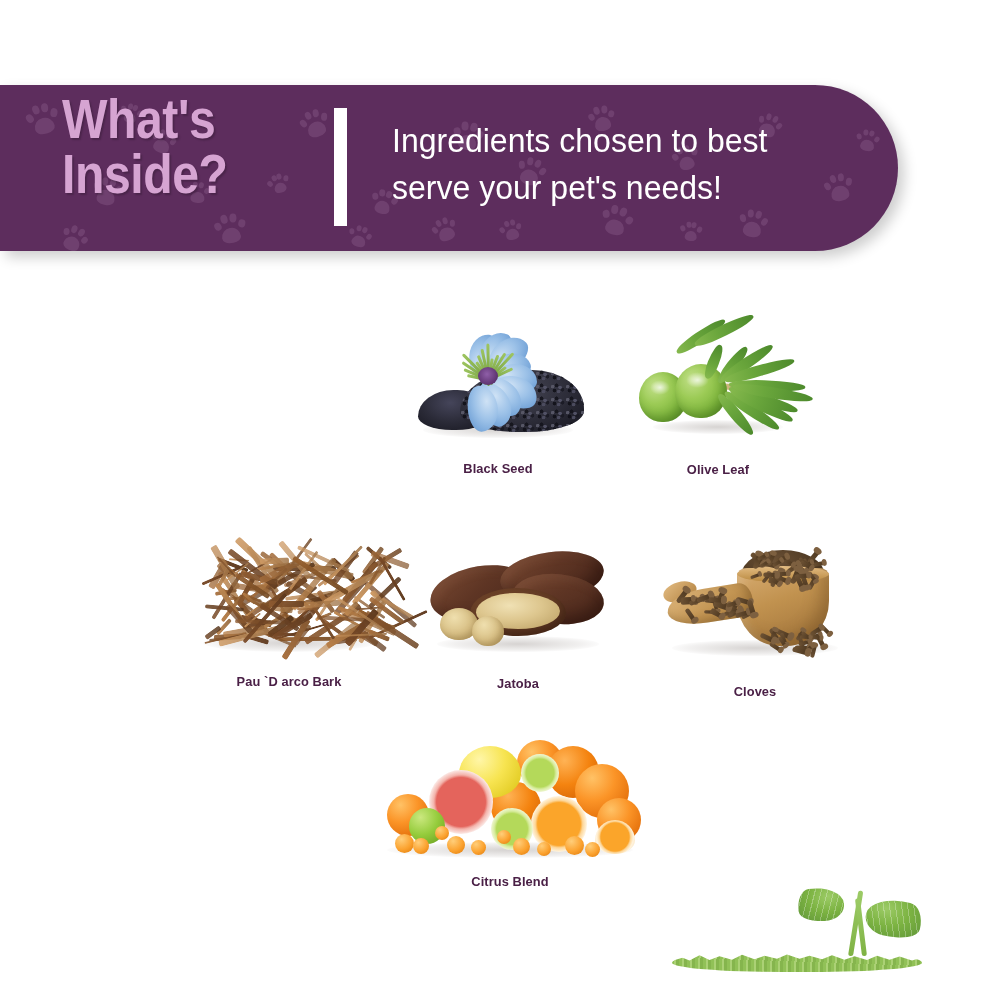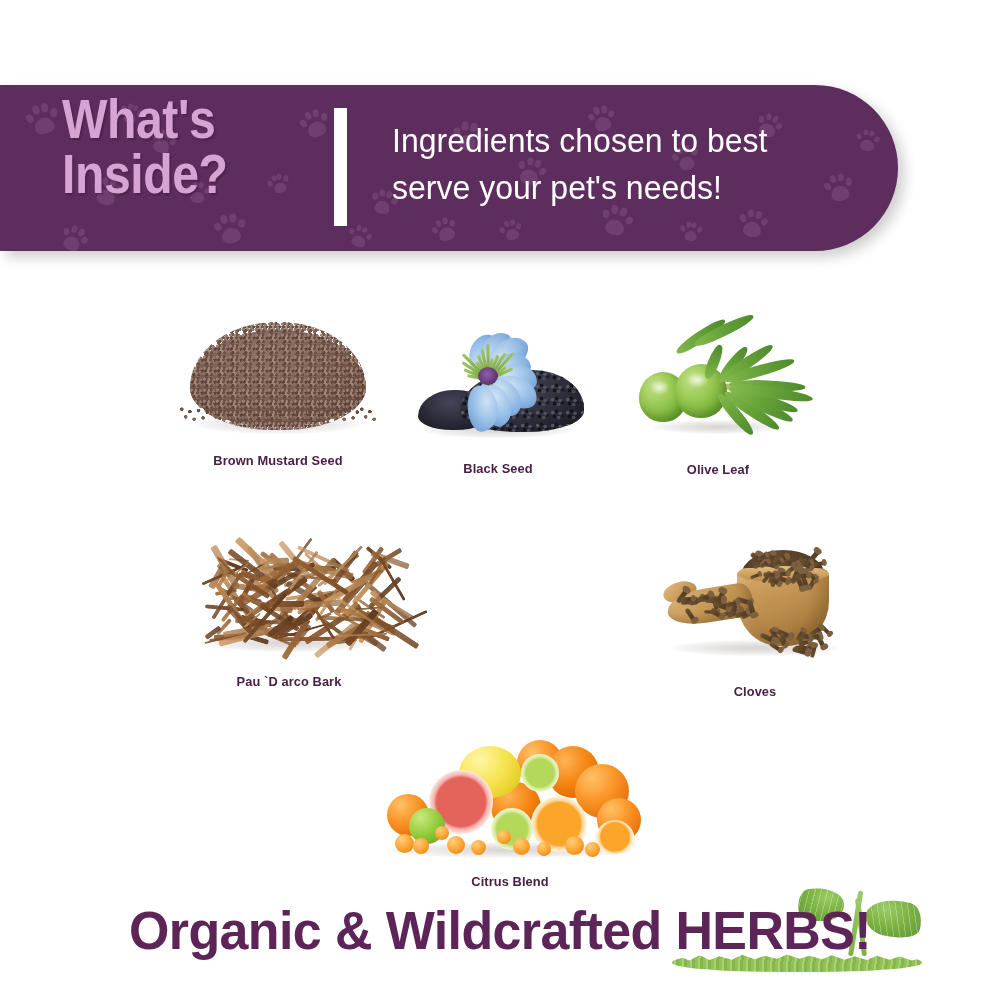--- a/index.html
+++ b/index.html
@@ -474,31 +474,20 @@
           <div class="pad t4"></div>
         </div>
       </div>
   </div>
   <div class="whats-inside">What's
 Inside?</div>
   <div class="divider"></div>
   <div class="tagline">Ingredients chosen to best
 serve your pet's needs!</div>
 
-  <div class="item" style="left:190px;top:322px;width:176px;">
-    <div class="art">
-      <div class="seedpile">
-        <div class="shadow-ell" style="bottom:-4px;width:168px;height:20px;"></div>
-        <div class="mound"></div>
-        <div class="grain"></div>
-        <div class="scatter"></div>
-      </div>
-    </div>
-    <div class="cap" style="margin-top:23px;">Brown Mustard Seed</div>
-  </div>
 
   <div class="item" style="left:412px;top:332px;width:172px;">
     <div class="art">
       <div class="bseed" id="bseed">
         <div class="shadow-ell" style="bottom:-2px;width:150px;height:16px;"></div>
         <div class="pileL"></div>
         <div class="pile"></div>
         <div class="flower" id="nigellaFlower">
             <div class="pet" style="transform:rotate(-100deg) translate(22px,0) rotate(15deg);"></div>
             <div class="pet" style="transform:rotate(-75deg) translate(26px,0) rotate(11.25deg);"></div>
@@ -710,20 +699,36 @@
           <div class="lf" style="left:74px;top:44px;transform:rotate(-68deg) scaleX(0.5);"></div>
           <div class="lf" style="left:100px;top:52px;transform:rotate(9deg) scaleX(1.12);"></div>
           <div class="lf" style="left:98px;top:56px;transform:rotate(26deg) scaleX(0.95);"></div>
           <div class="lf" style="left:44px;top:18px;transform:rotate(-34deg) scaleX(0.8);z-index:-1;"></div>
           <div class="lf" style="left:62px;top:10px;transform:rotate(-26deg) scaleX(0.9);z-index:-1;"></div>
         </div>
     </div>
     <div class="cap" style="margin-top:28px;">Olive Leaf</div>
   </div>
 
+  <div class="item" style="left:428px;top:542px;width:180px;">
+    <div class="art">
+      <div class="jat">
+        <div class="shadow-ell" style="bottom:-2px;width:162px;height:16px;"></div>
+        <div class="pod" style="left:2px;top:24px;width:104px;height:56px;transform:rotate(-9deg);"></div>
+        <div class="pod" style="left:72px;top:10px;width:104px;height:48px;transform:rotate(-7deg);"></div>
+        <div class="pod" style="left:84px;top:32px;width:92px;height:50px;transform:rotate(6deg);"></div>
+        <div class="open">
+            <div class="pulp"></div>
+          </div>
+        <div class="nug" style="left:12px;top:66px;width:38px;height:32px;"></div>
+        <div class="nug" style="left:44px;top:74px;width:32px;height:30px;"></div>
+      </div>
+    </div>
+    <div class="cap" style="margin-top:26px;">Jatoba</div>
+  </div>
 
   <div class="item" style="left:379px;top:738px;width:262px;">
     <div class="art">
       <div class="cit" id="citrusArt">
         <div class="shadow-ell" style="bottom:-2px;width:246px;height:16px;"></div>
       <div class="fr" style="left:138px;top:2px;width:46px;height:46px;background:radial-gradient(circle at 32% 26%,#ffc266 0%,#fb9427 42%,#e5720d 78%,#c25c06 100%);z-index:1;"></div>
           <div class="fr" style="left:168px;top:8px;width:52px;height:52px;background:radial-gradient(circle at 34% 28%,#ffb355 0%,#f4830f 48%,#d26205 92%);z-index:1;"></div>
           <div class="fr" style="left:196px;top:26px;width:54px;height:54px;background:radial-gradient(circle at 32% 26%,#ffc266 0%,#fb9427 42%,#e5720d 78%,#c25c06 100%);z-index:1;"></div>
           <div class="fr" style="left:112px;top:44px;width:50px;height:50px;background:radial-gradient(circle at 34% 28%,#ffb355 0%,#f4830f 48%,#d26205 92%);z-index:2;"></div>
           <div class="fr" style="left:218px;top:60px;width:44px;height:44px;background:radial-gradient(circle at 32% 26%,#ffc266 0%,#fb9427 42%,#e5720d 78%,#c25c06 100%);z-index:2;"></div>
@@ -850,17 +855,14 @@
   <div class="sprout" id="sproutArt">
       <div class="stalk" style="left:48px;transform:rotate(9deg);"></div>
       <div class="stalk" style="left:62px;height:58px;transform:rotate(-7deg);"></div>
       <div class="leaf" style="left:46px;top:6px;width:46px;height:34px;transform:rotate(-8deg) scaleX(-1);">
         <div class="vein"></div>
       </div>
       <div class="leaf" style="left:62px;top:14px;width:56px;height:38px;transform:rotate(14deg);">
         <div class="vein"></div>
       </div>
     </div>
-  <div class="herbline">
-    <div class="herbtext">Organic &amp; Wildcrafted HERBS!</div>
-  </div>
 
 </div>
 
 </body></html>

